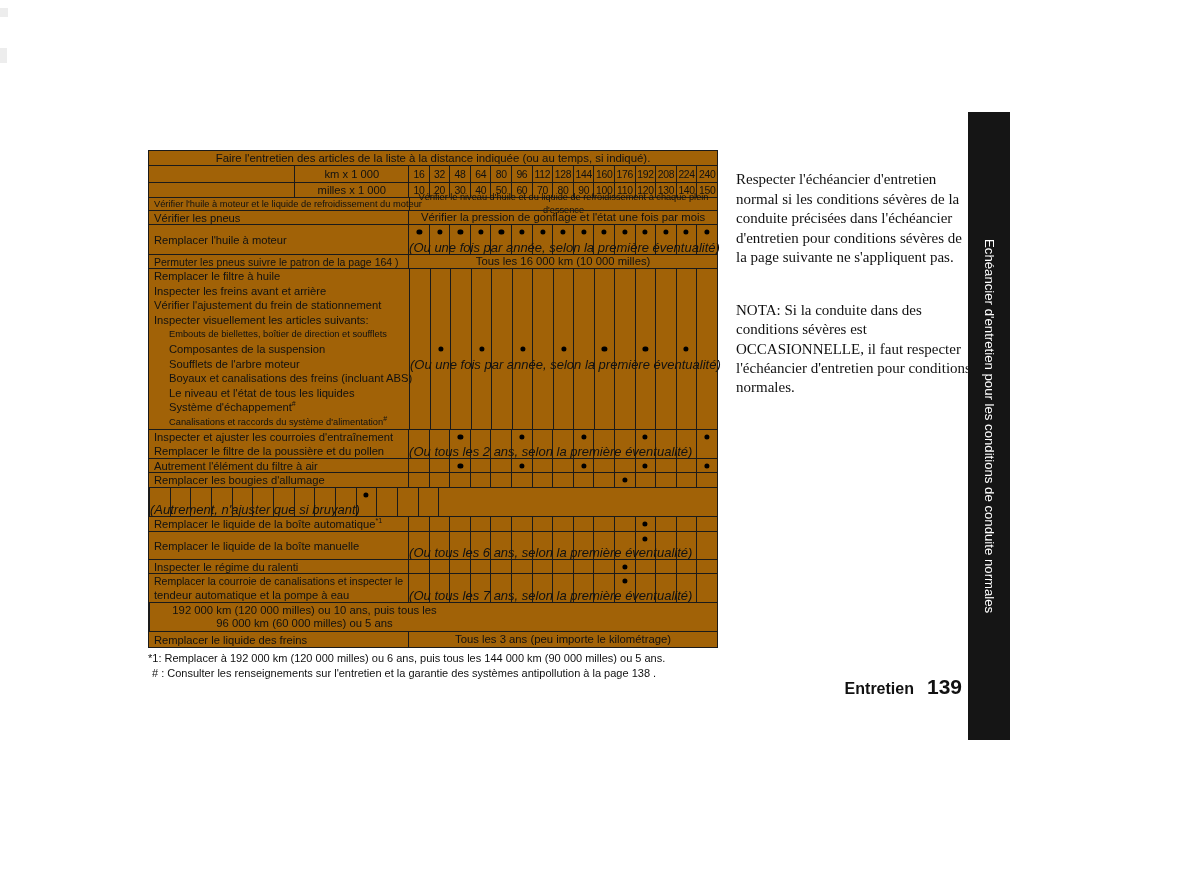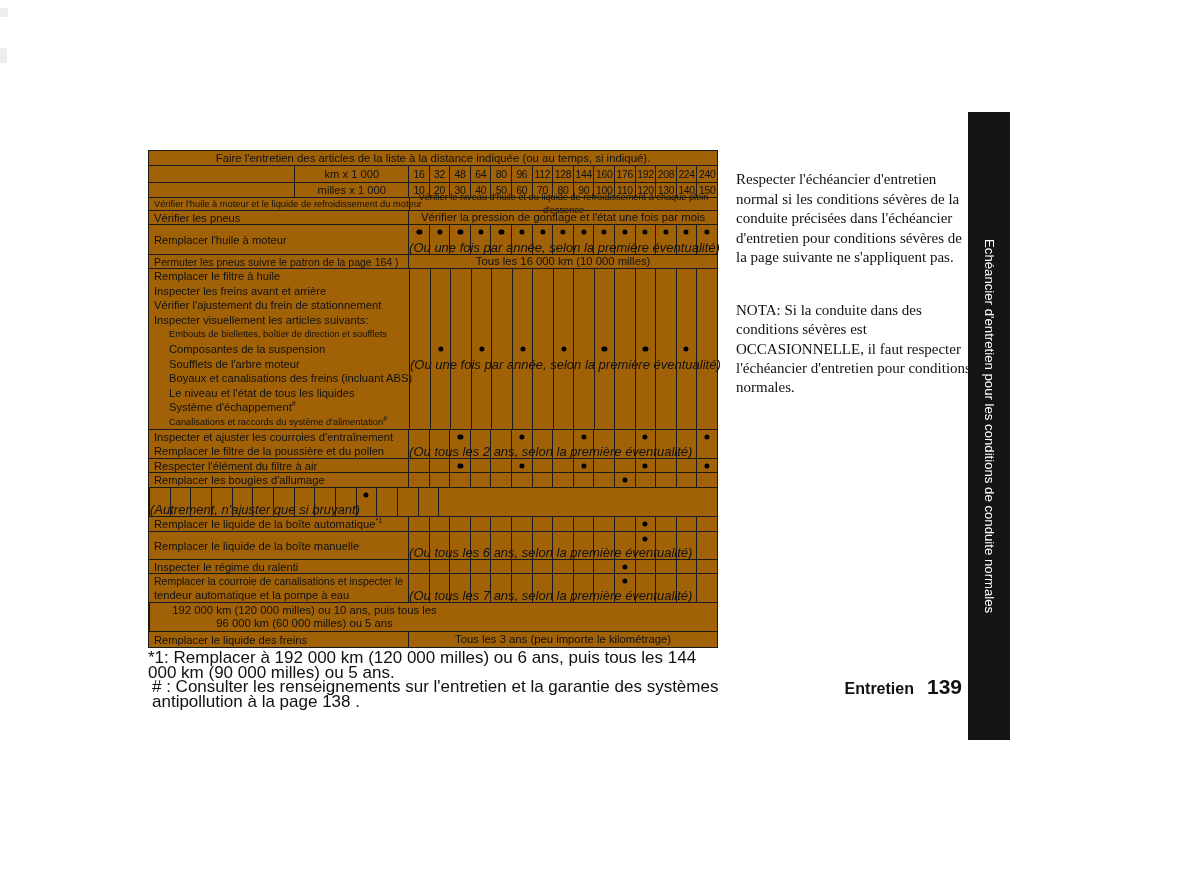--- a/index.html
+++ b/index.html
@@ -32,21 +32,21 @@
         line-height:13.5px;}
   .tval.vsz-s{font-size:9.2px;}
   .lline{flex:1;display:flex;align-items:center;padding-left:5px;box-sizing:border-box;}
   .lline span{font-size:11.2px;white-space:nowrap;}
   .lline.sz-m span{font-size:10.5px;}
   .lline.sz-s span{font-size:9.3px;}
   .lline.ind{padding-left:20px;}
   .lline sup{font-size:7px;vertical-align:super;line-height:0;}
 
   
-  .footnotes{position:absolute;left:148px;top:651px;width:575px;font-size:17px;
+  .footnotes{position:absolute;left:148px;top:651px;width:575px;font-size:11px;
              line-height:14.5px;}
   .fn2{padding-left:4px;}
 
   
   .rightcol{position:absolute;left:736px;top:151px;width:280px;
             font-family:"Liberation Serif",serif;font-size:15px;line-height:19.4px;
             white-space:pre-line;}
   .rightcol .para2{margin-top:14px;}
 
   
@@ -286,21 +286,21 @@
           <div class="dot" style="left: 36.6667%; top: 25%;"></div>
           <div class="dot" style="left: 56.6667%; top: 25%;"></div>
           <div class="dot" style="left: 76.6667%; top: 25%;"></div>
           <div class="dot" style="left: 96.6667%; top: 25%;"></div>
           <div class="tnote" style="top: 75%;">(Ou tous les 2 ans, selon la première éventualité)</div>
         </div>
       </div>
       <div class="trow" style="height: 14px;">
         <div class="tlabel">
           <div class="lline">
-            <span>Respecter l'élément du filtre à air</span>
+            <span>Autrement l'élément du filtre à air</span>
           </div>
         </div>
         <div class="tdata">
           <div class="grid">
             <div class="gcol"></div>
             <div class="gcol"></div>
             <div class="gcol"></div>
             <div class="gcol"></div>
             <div class="gcol"></div>
             <div class="gcol"></div>

